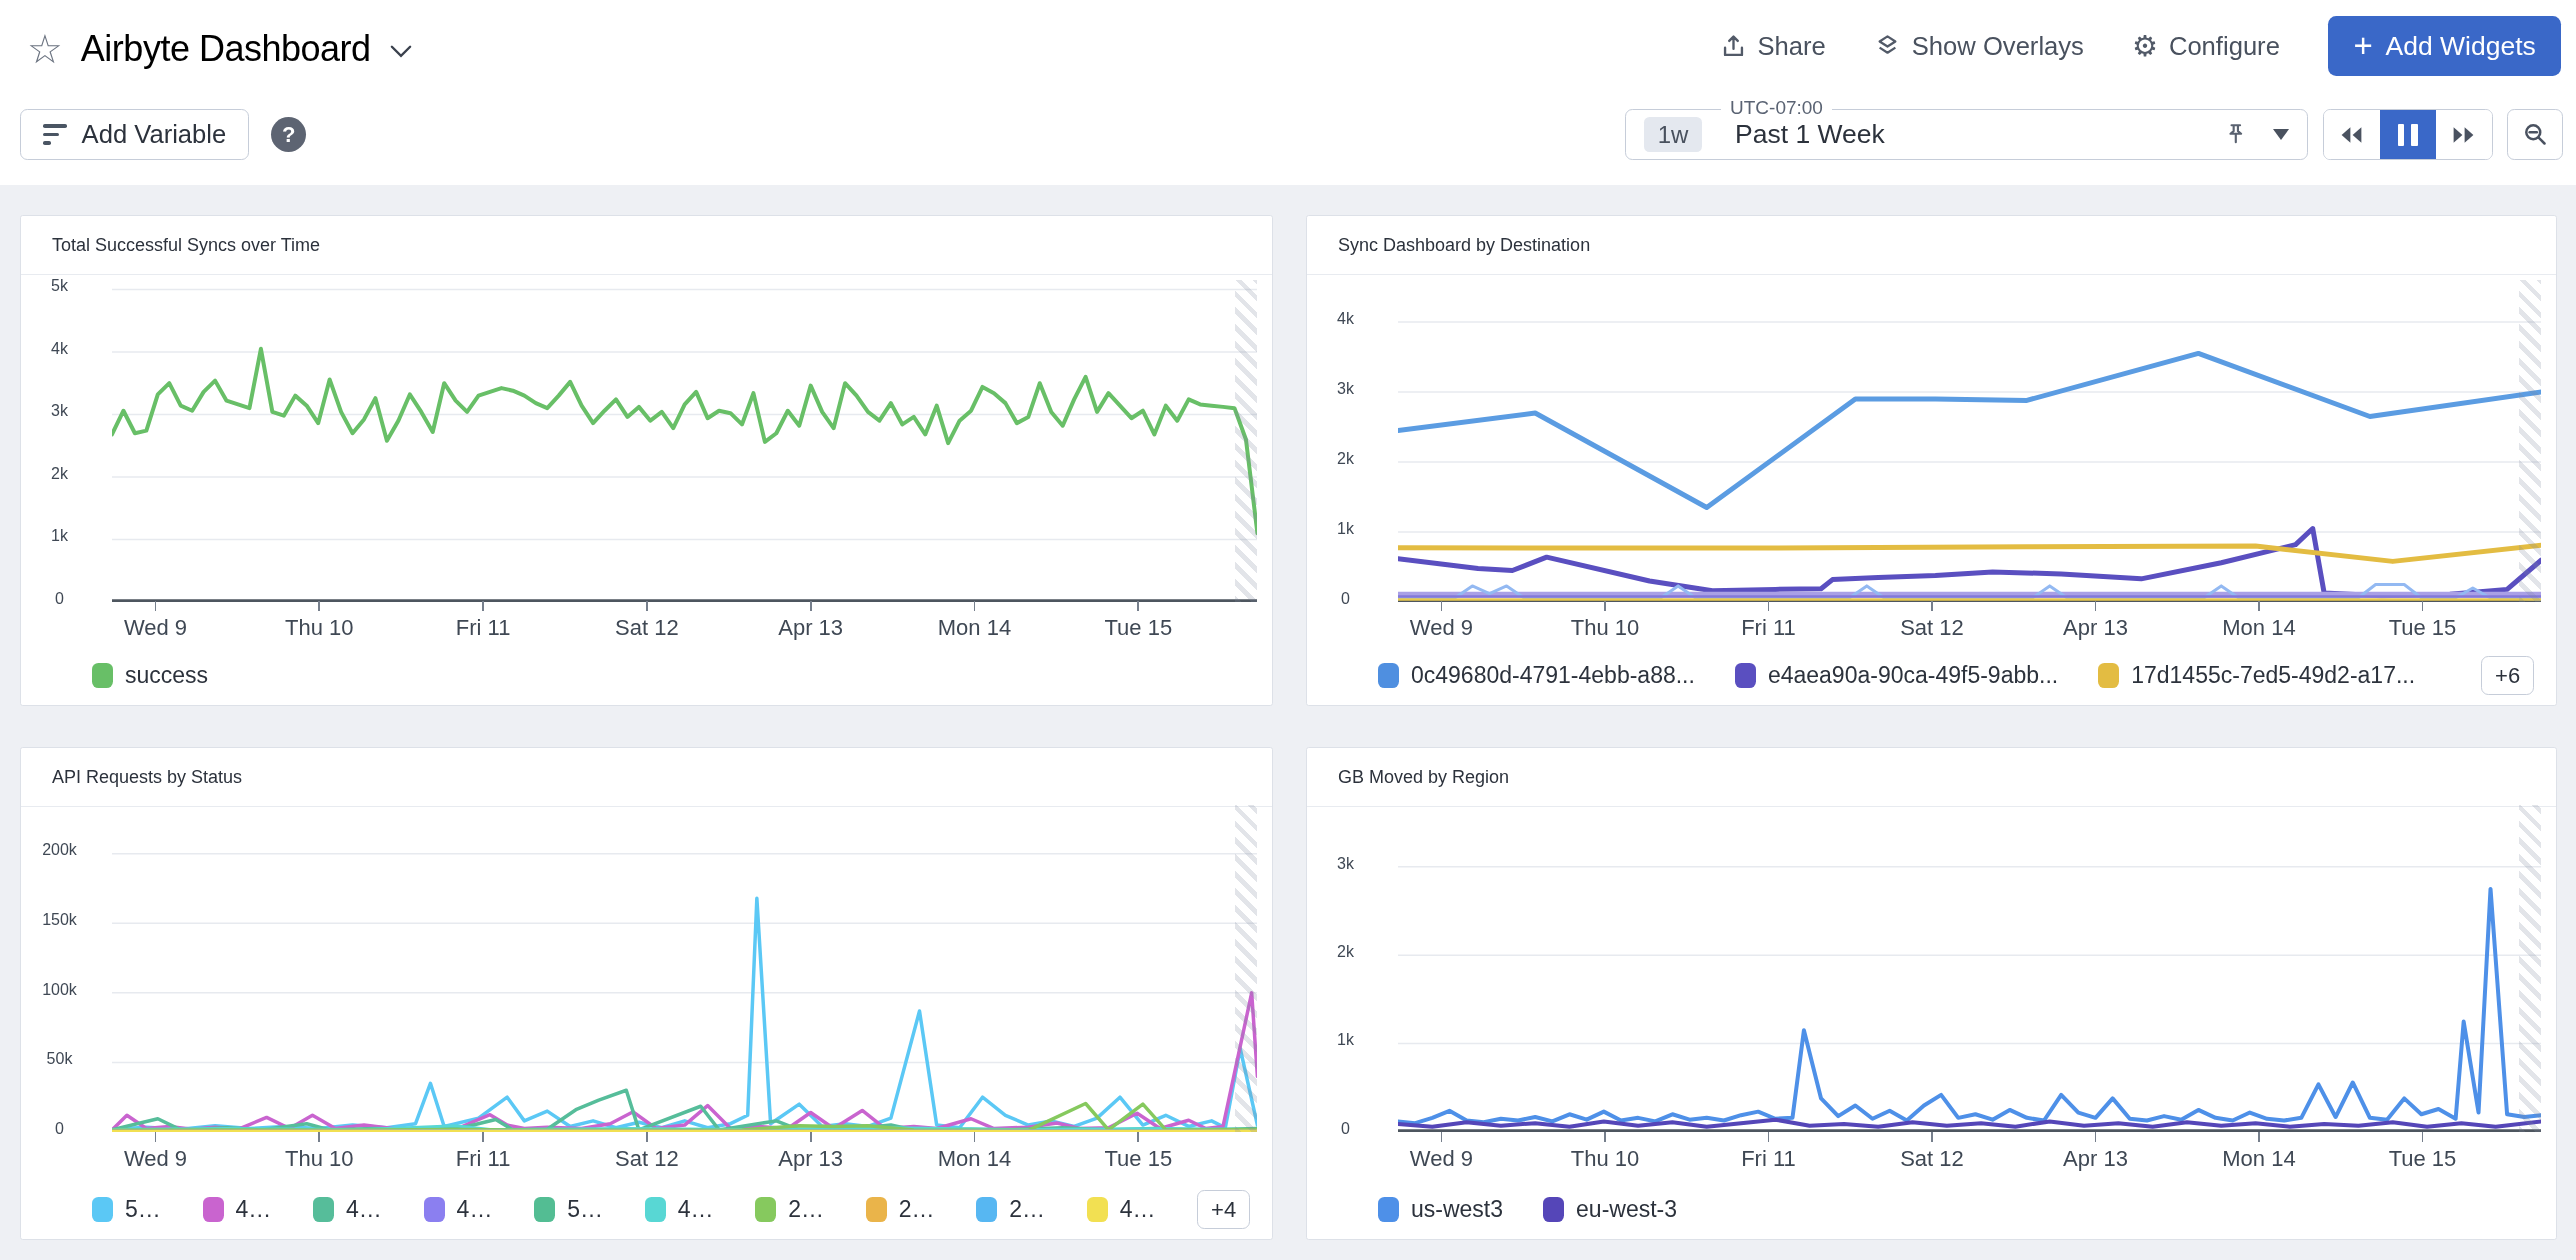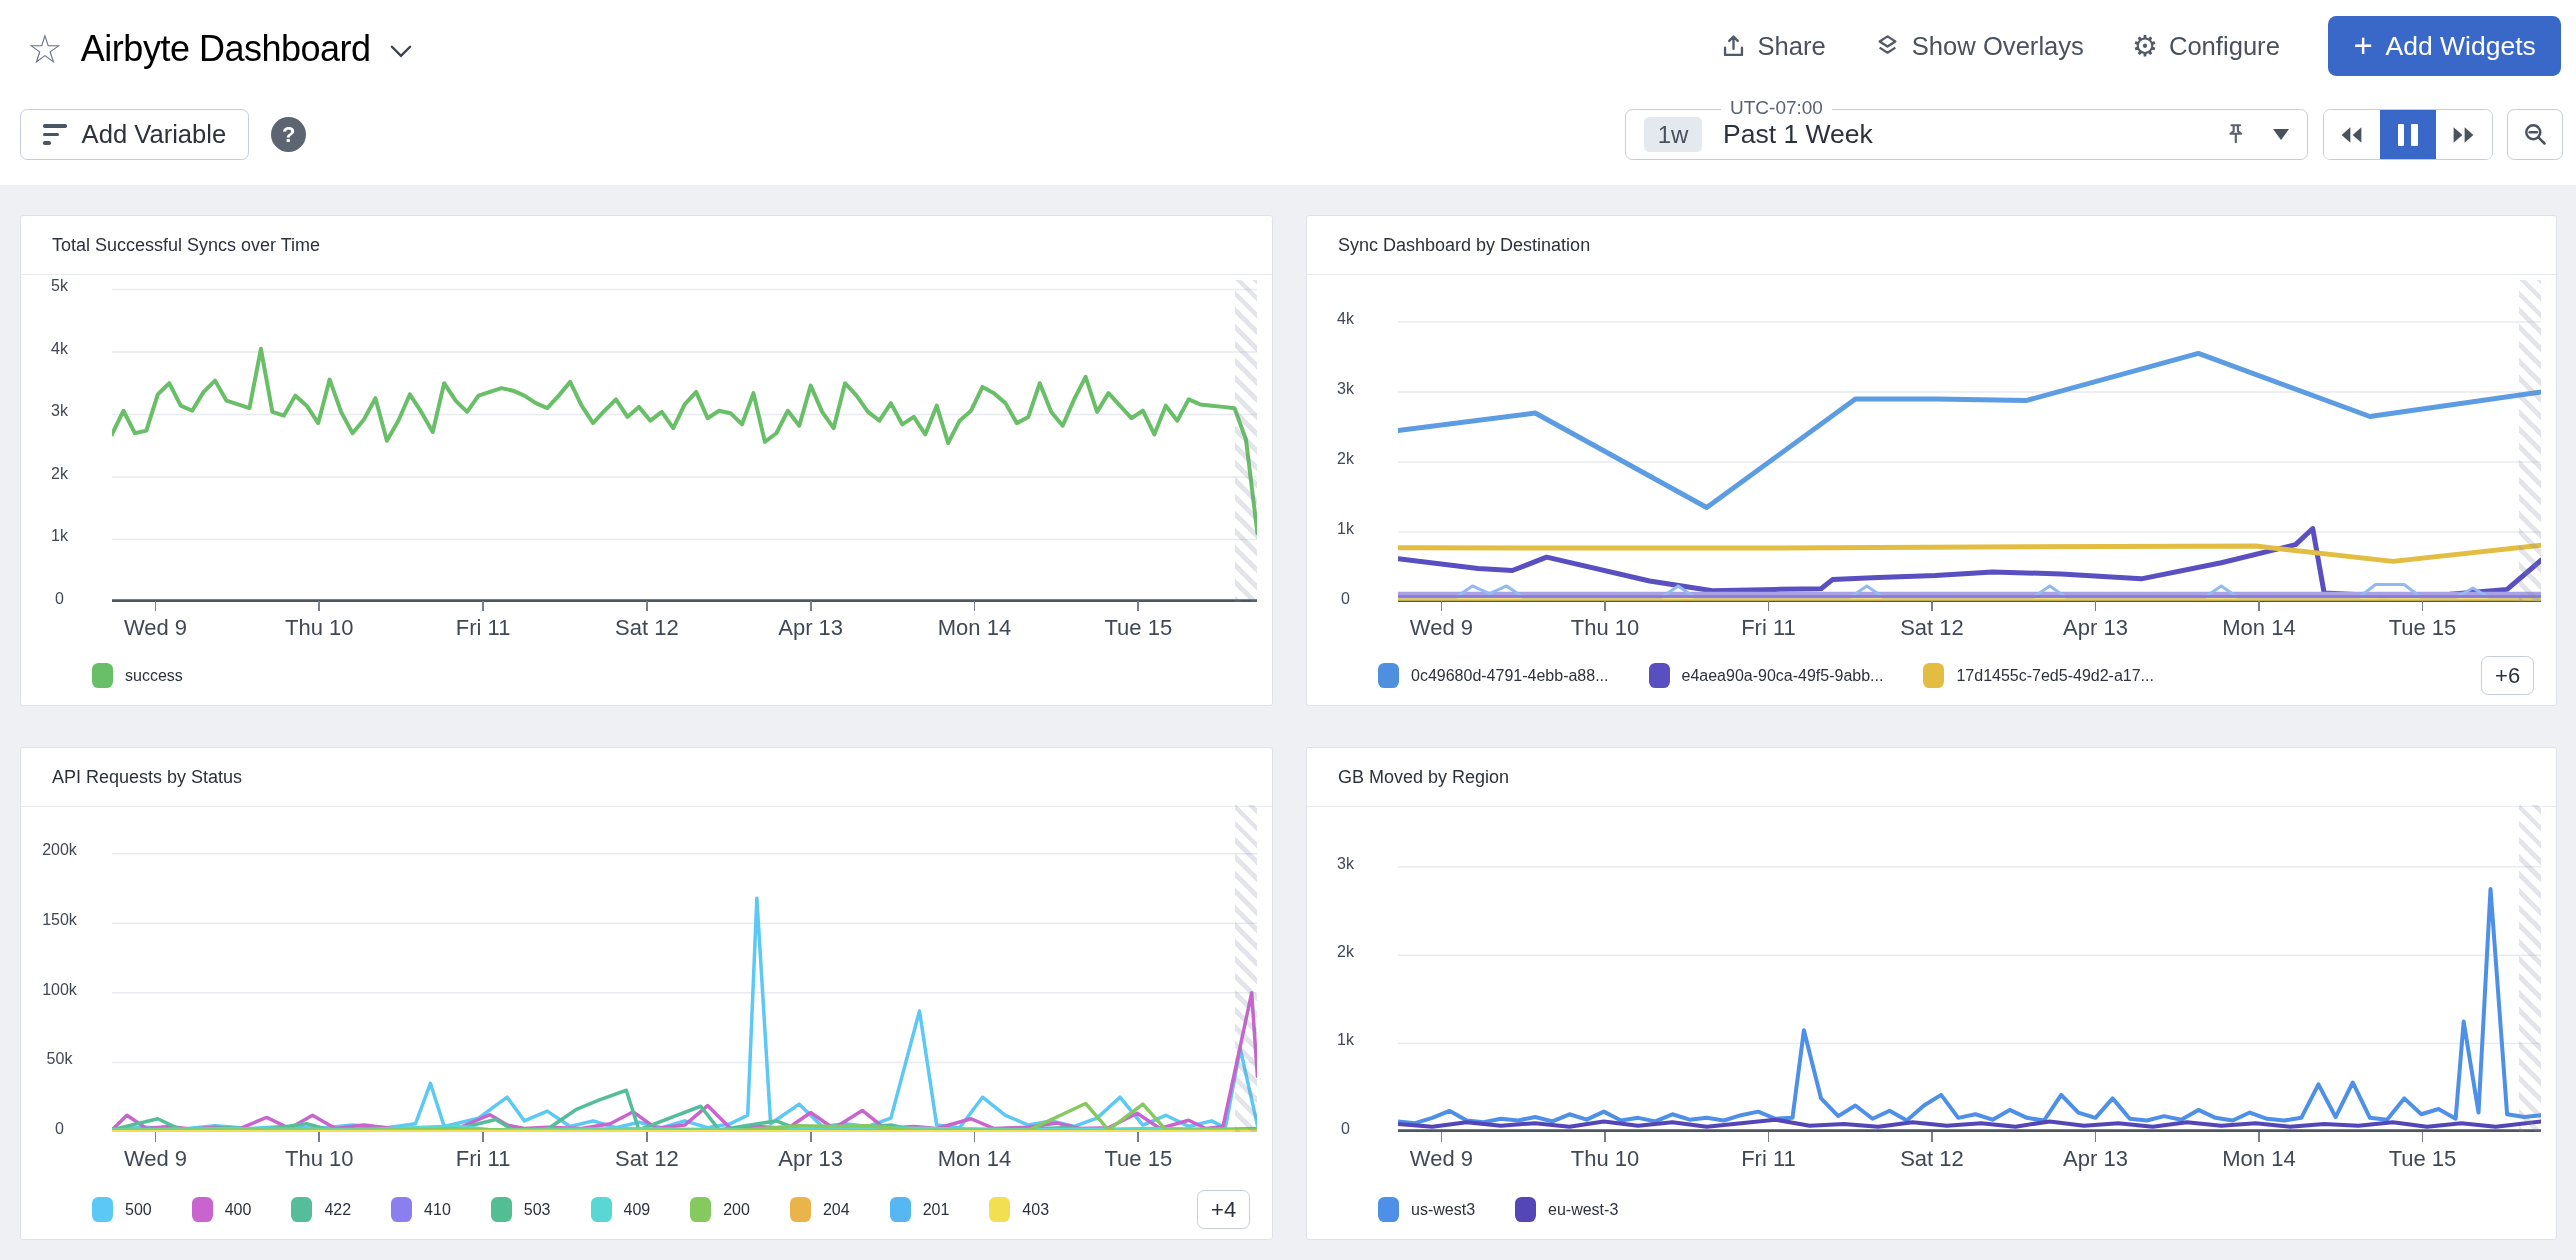--- a/index.html
+++ b/index.html
@@ -31,21 +31,21 @@
   .filter-icon i { display:block; height:3.7px; background:#4a5563; border-radius:1.8px; }
   .fb1{width:24px;} .fb2{width:16.4px;} .fb3{width:8.2px;}
   .help-circle { width:35px; height:35px; border-radius:50%; background:#5d6472; color:#fff;
     font-size:22px; font-weight:bold; display:flex; align-items:center; justify-content:center; }
   .timebar { position:absolute; right:12.8px; top:109px; display:flex; align-items:flex-start; gap:14.6px; }
   .timepicker { position:relative; width:683px; height:51px; border:0.9px solid #c6cdd9; border-radius:7.3px;
     background:#fff; display:flex; align-items:center; padding:0 18px; }
   .utc-label { position:absolute; top:-12.8px; left:95px; background:#fff; padding:0 9px; font-size:19px; color:#5a6373; }
   .chip { background:#e4e8ef; border-radius:5.5px; height:35px; padding:0 13.7px; font-size:24px; color:#49515e;
     display:flex; align-items:center; }
-  .tp-label { margin-left:21px; font-size:26.5px; color:#2c323c; }
+  .tp-label { margin-left:33px; font-size:26.5px; color:#2c323c; }
   .tp-spacer { flex:1; }
   .caret-down { width:0; height:0; border-left:8.2px solid transparent; border-right:8.2px solid transparent;
     border-top:11px solid #49515e; margin-left:24px; }
   .navgroup { display:flex; height:51px; border:0.9px solid #c6cdd9; border-radius:7.3px; overflow:hidden; background:#fff; }
   .nav-btn { width:56px; height:100%; display:flex; align-items:center; justify-content:center; background:#fff; }
   .nav-btn.active { background:#3a68c8; }
   .pause-bars { display:flex; gap:7.3px; }
   .pause-bars i { display:block; width:6.4px; height:22px; background:#fff; border-radius:0.9px; }
   .sq-btn { width:56px; height:51px; border:0.9px solid #c6cdd9; border-radius:7.3px; background:#fff;
     display:flex; align-items:center; justify-content:center; }
@@ -64,21 +64,21 @@
   .future { position:absolute; top:0; right:0; width:22px; height:100%;
     background:repeating-linear-gradient(45deg, rgba(124,134,155,0.22) 0 4.6px, rgba(124,134,155,0) 4.6px 12px); }
   .ylab { position:absolute; width:77px; text-align:center; font-size:16px; color:#3f4854; }
   .x-axis { position:absolute; left:91px; right:14.6px; height:48px; }
   .xtick { position:absolute; top:0; width:1.8px; height:10px; background:#767f8c; }
   .xlab { position:absolute; top:13.7px; transform:translateX(-50%); font-size:22px; color:#3f4854; white-space:nowrap; }
   .legend { position:absolute; left:71px; right:22px; bottom:12.8px; height:33px;
     display:flex; align-items:center; gap:40px; }
   .leg-item { display:flex; align-items:center; gap:12px; min-width:0; }
   .leg-sw { width:21px; height:25px; border-radius:6.4px; flex:0 0 auto; }
-  .leg-lb { font-size:16px; color:#2c323c; white-space:nowrap; overflow:hidden; text-overflow:ellipsis; max-width:320px; }
+  .leg-lb { font-size:23px; color:#2c323c; white-space:nowrap; overflow:hidden; text-overflow:ellipsis; max-width:320px; }
   .leg-more { margin-left:auto; border:0.9px solid #c6cdd9; border-radius:7.3px; background:#fff;
     font-size:22px; color:#2c323c; padding:5.5px 12.8px; flex:0 0 auto; }
 </style>
 </head>
 <body>
 
 <div class="header">
   <div class="title-row">
     <span class="star">☆</span>
     <h1 class="dash-title">Airbyte Dashboard</h1>

